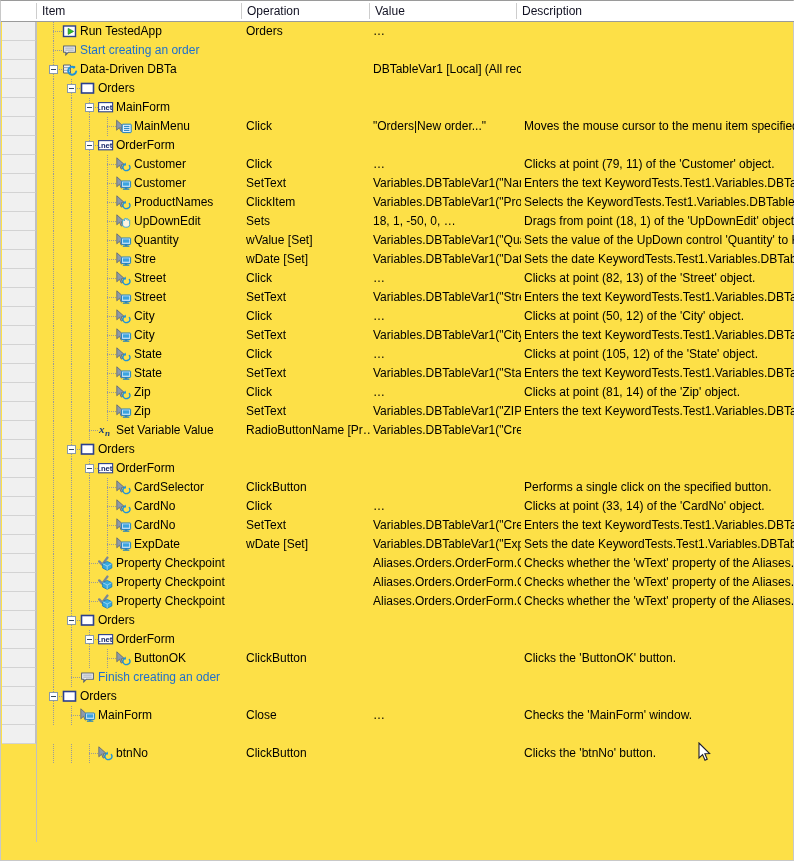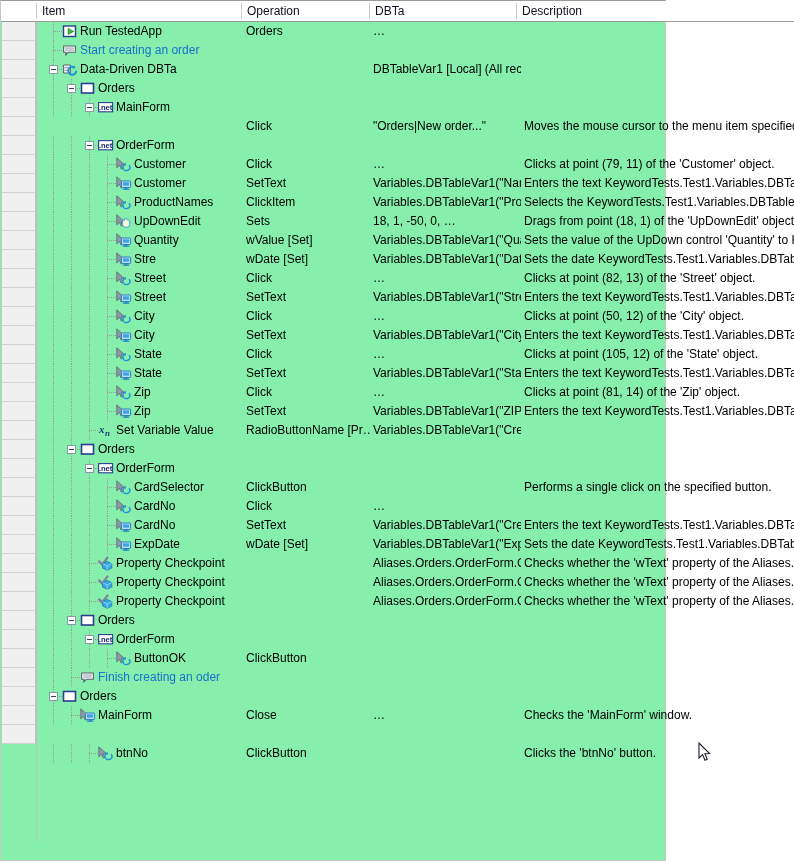--- a/index.html
+++ b/index.html
@@ -10,27 +10,27 @@
     width: 794px; height: 861px;
     font-family: "Liberation Sans", sans-serif;
     font-size: 12px;
     color: #000000;
     overflow: hidden;
     position: relative;
   }
   .grid {
     position: absolute;
     left: 0; top: 0;
-    width: 666px; height: 861px;
+    width: 794px; height: 861px;
     box-sizing: border-box;
     border-left: 1px solid #c8c8c8;
     border-top: 1px solid #9a9a9a;
     border-right: 1px solid #c8c8c8;
     border-bottom: 1px solid #c8c8c8;
-    background: #86efac;
+    background: #fde047;
   }
   
   .hdr {
     position: absolute;
     left: 0; top: 0;
     width: 794px; height: 21px;
     background: #ffffff;
     border-bottom: 1px solid #9a9a9a;
     box-sizing: border-box;
   }
@@ -150,21 +150,21 @@
 <body>
 
 <div class="grid">
 
   <div class="hdr">
     <div class="hdr-sep" style="left:35px;"></div>
     <div class="hdr-cell" style="left:36px; width:204px;">Item</div>
     <div class="hdr-sep" style="left:240px;"></div>
     <div class="hdr-cell" style="left:241px; width:127px;">Operation</div>
     <div class="hdr-sep" style="left:368px;"></div>
-    <div class="hdr-cell" style="left:369px; width:146px;">DBTa</div>
+    <div class="hdr-cell" style="left:369px; width:146px;">Value</div>
     <div class="hdr-sep" style="left:515px;"></div>
     <div class="hdr-cell" style="left:516px; width:277px;">Description</div>
   </div>
 
   <div class="gutter" id="gutter">
       <div class="gutter-cell"></div>
       <div class="gutter-cell"></div>
       <div class="gutter-cell"></div>
       <div class="gutter-cell"></div>
       <div class="gutter-cell"></div>
@@ -286,20 +286,39 @@
               <text x="7.6" y="10.2" text-anchor="middle" font-family="&quot;Liberation Sans&quot;, sans-serif" font-size="7.6" font-weight="bold" fill="#1a2b6b">.net</text>
             </svg>
           </div>
           <div class="txt label" style="left: 79px;">MainForm</div>
         </div>
         <div class="cell c-op"></div>
         <div class="cell c-val"></div>
         <div class="cell c-desc"></div>
       </div>
       <div class="row">
+        <div class="cell c-item">
+          <div class="vline" style="left: 16px; top: 0px;"></div>
+          <div class="vline" style="left: 34px; top: 0px;"></div>
+          <div class="vline" style="left: 52px; top: 0px;"></div>
+          <div class="vline" style="left: 70px; top: 0px;"></div>
+          <div class="hline" style="left: 70px; width: 9px;"></div>
+          <div class="ico" style="left: 79px;">
+            <svg width="16" height="15" viewBox="0 0 16 15">
+              <g transform="translate(0.6,1.2) scale(1)">
+                <path d="M0,0 L0,10 L2.7,7.5 L4.4,11.3 L6,10.6 L4.3,7 L7.6,6.8 Z" fill="#8e9aa8" stroke="#5b6572" stroke-width="0.8" stroke-linejoin="miter"></path>
+              </g>
+              <g transform="translate(6.2,5.2)">
+                <rect x="0" y="0" width="9" height="8.4" rx="0.6" fill="#dff0fb" stroke="#1c7fc4" stroke-width="1"></rect>
+                <path d="M1.8,2.2 L7.2,2.2 M1.8,4.2 L7.2,4.2 M1.8,6.2 L7.2,6.2" stroke="#1c7fc4" stroke-width="1"></path>
+              </g>
+            </svg>
+          </div>
+          <div class="txt label" style="left: 97px;">MainMenu</div>
+        </div>
         <div class="cell c-op">Click</div>
         <div class="cell c-val">"Orders|New order..."</div>
         <div class="cell c-desc">Moves the mouse cursor to the menu item specified a…</div>
       </div>
       <div class="row">
         <div class="cell c-item">
           <div class="vline" style="left: 16px; top: 0px;"></div>
           <div class="vline" style="left: 34px; top: 0px;"></div>
           <div class="vline" style="left: 52px; top: 0px;"></div>
           <div class="hline" style="left: 52px; width: 9px;"></div>
@@ -758,20 +777,21 @@
               <g transform="translate(6,6.2)">
                 <path d="M7.4,2.4 A3.6,3.2 0 1 1 3.2,1.2" fill="none" stroke="#1f93d8" stroke-width="1.5" stroke-linecap="round"></path>
                 <path d="M3.6,-0.8 L1.4,1.3 L3.9,2.6 Z" fill="#1f93d8"></path>
               </g>
             </svg>
           </div>
           <div class="txt label" style="left: 97px;">CardNo</div>
         </div>
         <div class="cell c-op">Click</div>
         <div class="cell c-val">…</div>
+        <div class="cell c-desc">Clicks at point (33, 14) of the 'CardNo' object.</div>
       </div>
       <div class="row">
         <div class="cell c-item">
           <div class="vline" style="left: 16px; top: 0px;"></div>
           <div class="vline" style="left: 34px; top: 0px;"></div>
           <div class="vline" style="left: 52px; top: 0px;"></div>
           <div class="vline" style="left: 70px; top: 0px;"></div>
           <div class="hline" style="left: 70px; width: 9px;"></div>
           <div class="ico" style="left: 79px;">
             <svg width="16" height="15" viewBox="0 0 16 15">
@@ -932,20 +952,21 @@
               <g transform="translate(6,6.2)">
                 <path d="M7.4,2.4 A3.6,3.2 0 1 1 3.2,1.2" fill="none" stroke="#1f93d8" stroke-width="1.5" stroke-linecap="round"></path>
                 <path d="M3.6,-0.8 L1.4,1.3 L3.9,2.6 Z" fill="#1f93d8"></path>
               </g>
             </svg>
           </div>
           <div class="txt label" style="left: 97px;">ButtonOK</div>
         </div>
         <div class="cell c-op">ClickButton</div>
         <div class="cell c-val"></div>
+        <div class="cell c-desc">Clicks the 'ButtonOK' button.</div>
       </div>
       <div class="row">
         <div class="cell c-item">
           <div class="vline" style="left: 16px; top: 0px;"></div>
           <div class="vline" style="left: 34px; top: 0px;"></div>
           <div class="hline" style="left: 34px; width: 9px;"></div>
           <div class="ico" style="left: 43px;">
             <svg width="16" height="15" viewBox="0 0 16 15">
               <path d="M1.6,3 L13.4,3 L13.4,9.2 L6.4,9.2 L3.6,12.2 L4.1,9.2 L1.6,9.2 Z" fill="#f6f6f6" stroke="#5b6572" stroke-width="1.1" stroke-linejoin="round"></path>
               <path d="M3.2,5.1 L11.8,5.1 M3.2,7.1 L11.8,7.1" stroke="#8e9aa8" stroke-width="0.9"></path>

